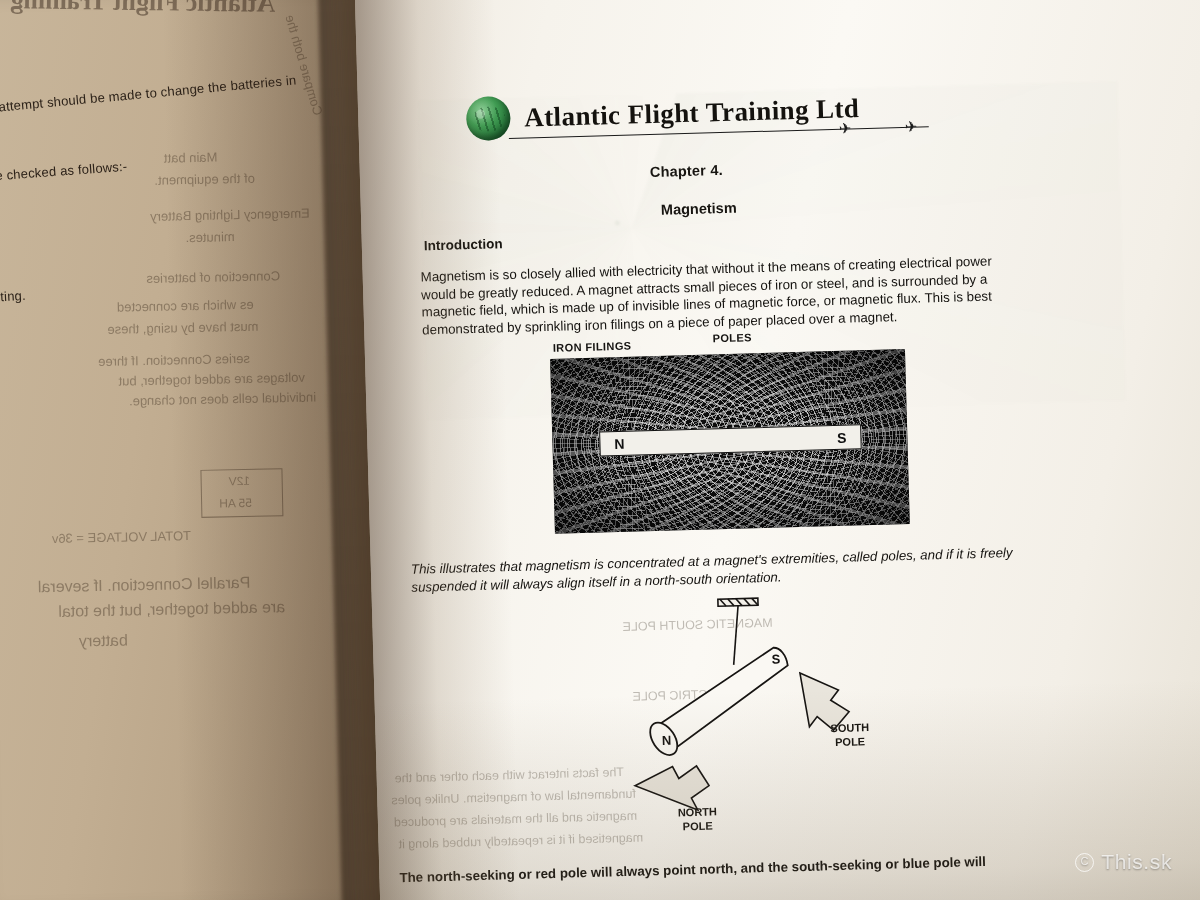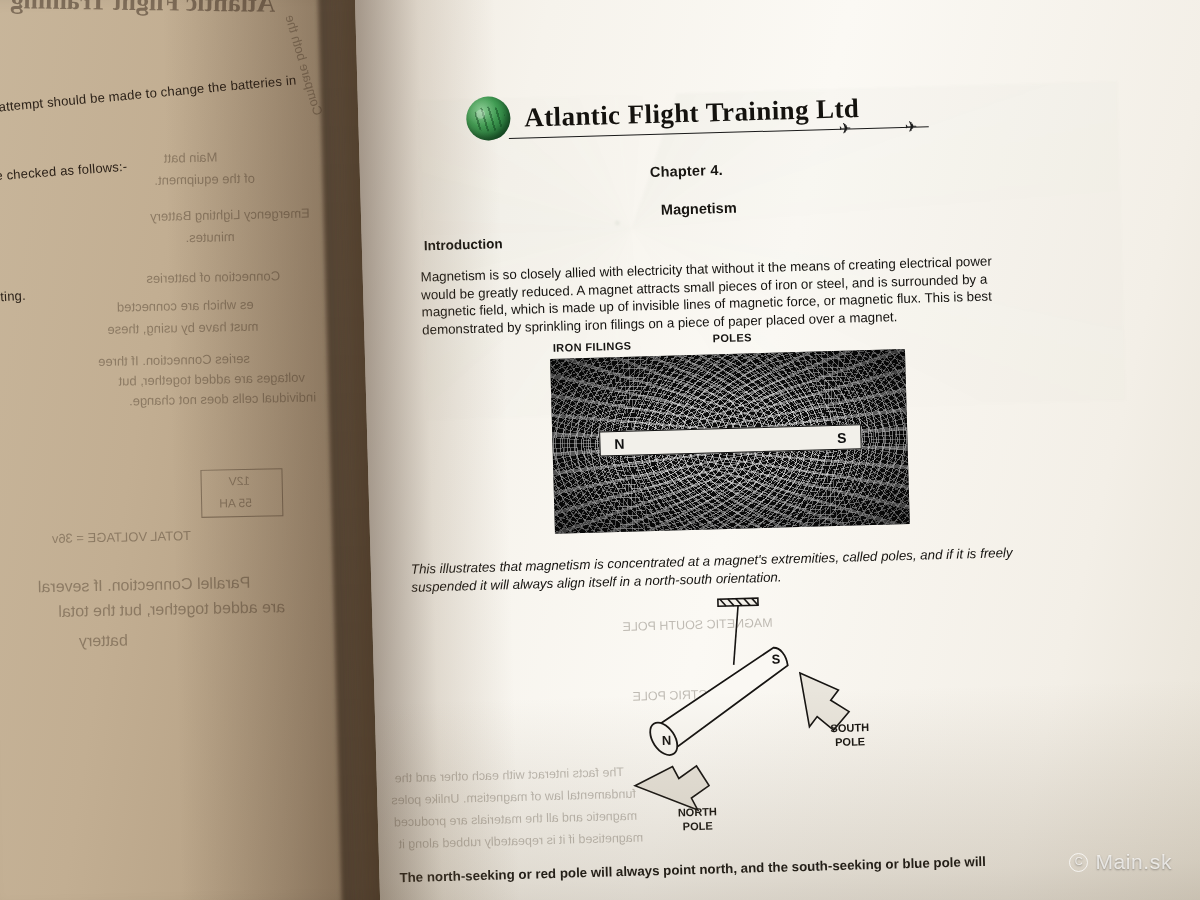--- a/index.html
+++ b/index.html
@@ -414,16 +414,16 @@
 
       <div class="para p3">The north-seeking or red pole will always point north, and the south-seeking or blue pole will</div>
     </div>
 
     <div class="rp-shade-left"></div>
     <div class="rp-shade-bottom"></div>
   </div>
 
   <div class="wm">
     <span class="c">C</span>
-    <span>Main.sk</span>
+    <span>This.sk</span>
   </div>
 
 </div>
 
 </body></html>

